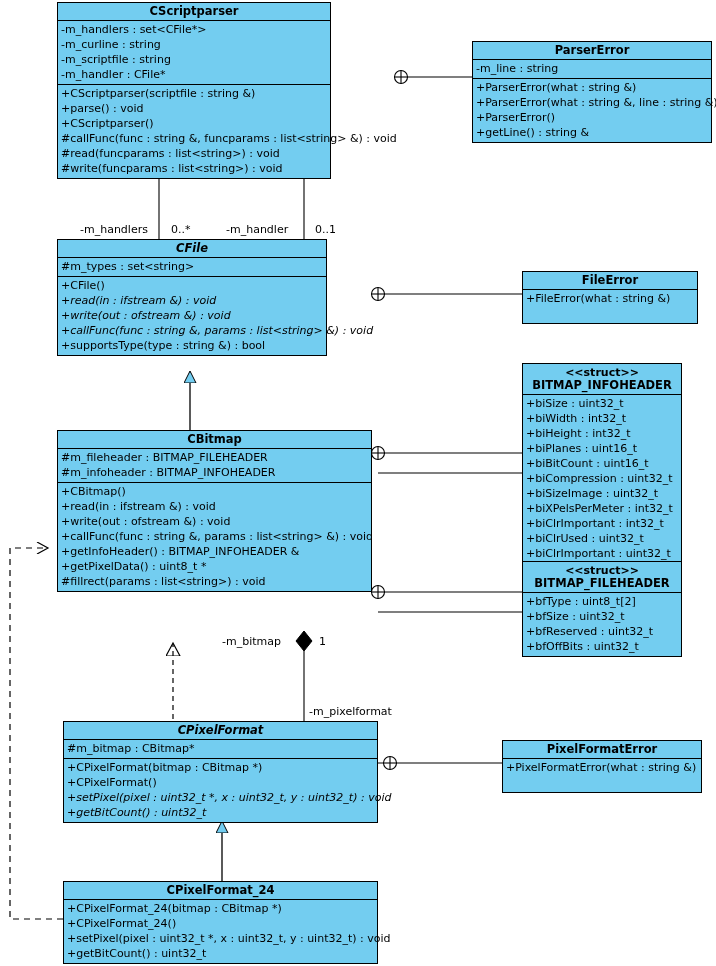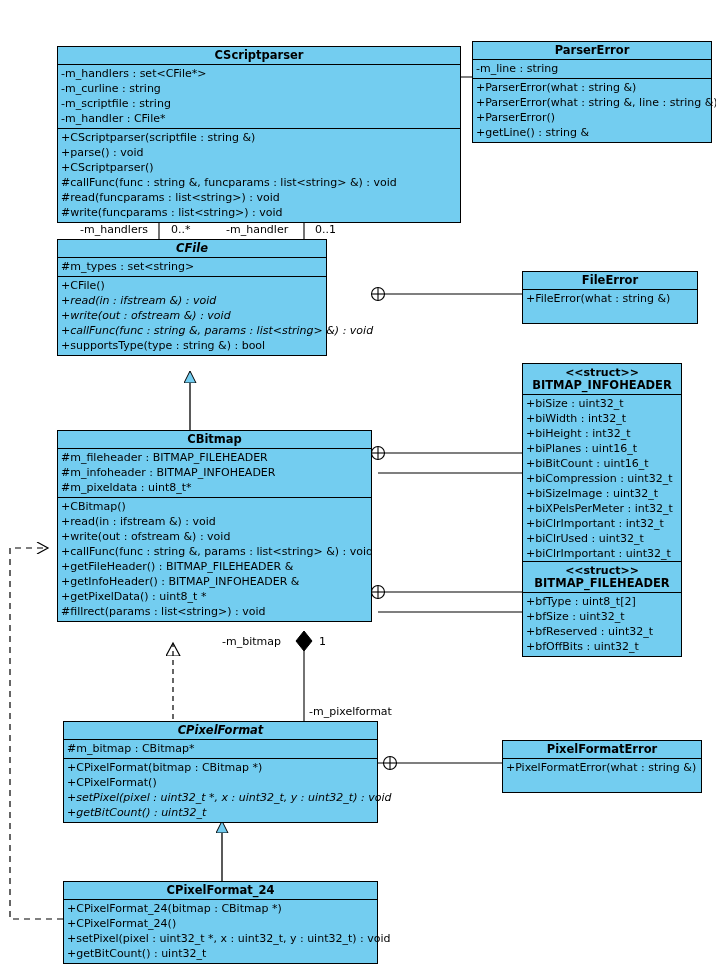--- a/index.html
+++ b/index.html
@@ -152,21 +152,21 @@
 
     <g>
       <line x1="222" y1="881" x2="222" y2="822" stroke="#000" stroke-width="1.3" marker-end="url(#hollowTri)"></line>
     </g>
 
     <g>
       <path d="M63,919 L10,919 L10,548 L48,548" fill="none" stroke="#000" stroke-width="1.2" stroke-dasharray="6,5" marker-end="url(#openArrow)"></path>
     </g>
   </svg>
 
-  <div class="uml-class" style="left:57px; top:2px; width:404px;margin-top:44px;">
+  <div class="uml-class" style="left:57px; top:2px; width:274px;">
     <div class="cls-title">CScriptparser</div>
     <div class="cls-compartment">
       <div class="row">-m_handlers : set&lt;CFile*&gt;</div>
       <div class="row">-m_curline : string</div>
       <div class="row">-m_scriptfile : string</div>
       <div class="row">-m_handler : CFile*</div>
     </div>
     <div class="cls-compartment last">
       <div class="row">+CScriptparser(scriptfile : string &amp;)</div>
       <div class="row">+parse() : void</div>
@@ -209,28 +209,26 @@
     <div class="cls-compartment last" style="min-height:30px;">
       <div class="row">+FileError(what : string &amp;)</div>
     </div>
   </div>
 
   <div class="uml-class" style="left:57px; top:430px; width:315px;">
     <div class="cls-title">CBitmap</div>
     <div class="cls-compartment">
       <div class="row">#m_fileheader : BITMAP_FILEHEADER</div>
       <div class="row">#m_infoheader : BITMAP_INFOHEADER</div>
-      <div class="row">#m_pixeldata : uint8_t*</div>
     </div>
     <div class="cls-compartment last">
       <div class="row">+CBitmap()</div>
       <div class="row">+read(in : ifstream &amp;) : void</div>
       <div class="row">+write(out : ofstream &amp;) : void</div>
       <div class="row">+callFunc(func : string &amp;, params : list&lt;string&gt; &amp;) : void</div>
-      <div class="row">+getFileHeader() : BITMAP_FILEHEADER &amp;</div>
       <div class="row">+getInfoHeader() : BITMAP_INFOHEADER &amp;</div>
       <div class="row">+getPixelData() : uint8_t *</div>
       <div class="row">#fillrect(params : list&lt;string&gt;) : void</div>
     </div>
   </div>
 
   <div class="uml-class" style="left:522px; top:363px; width:160px;">
     <div class="cls-title">
       <span class="stereo">&lt;&lt;struct&gt;&gt;</span>
       <span>BITMAP_INFOHEADER</span>

